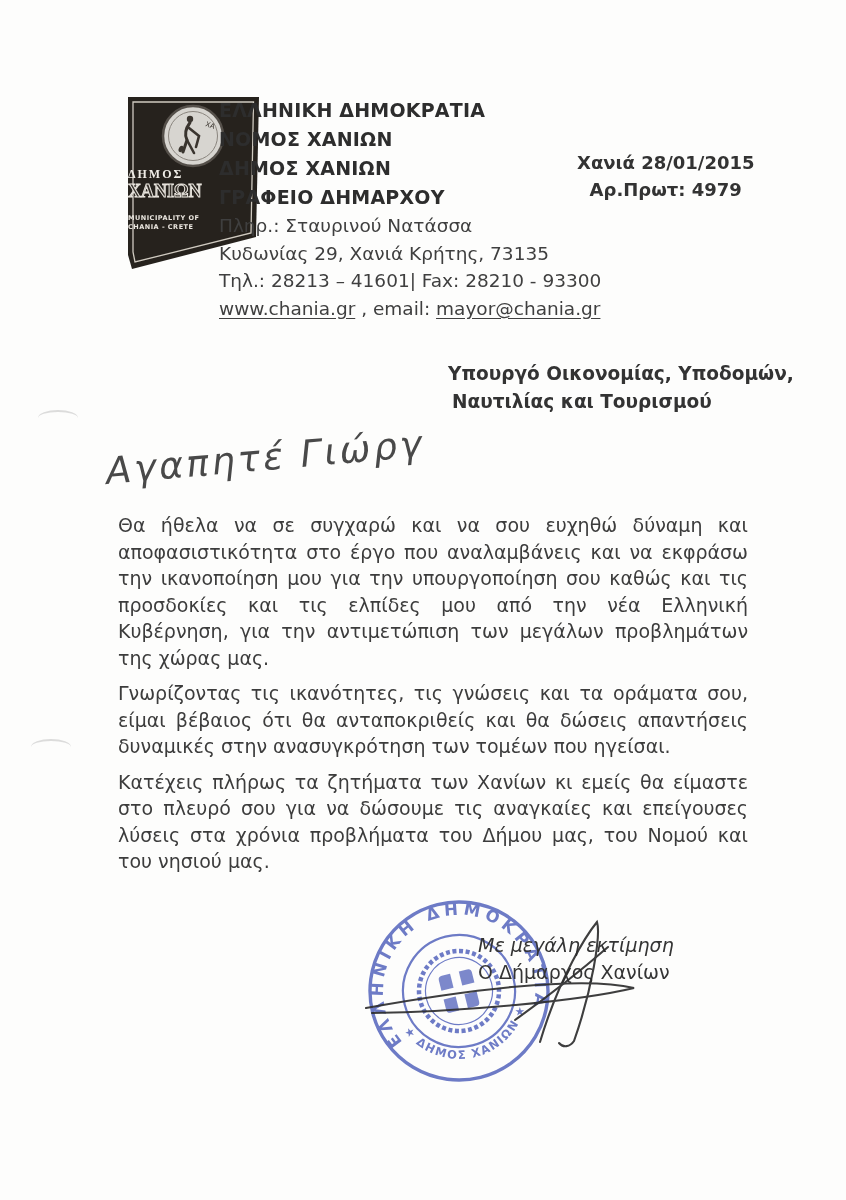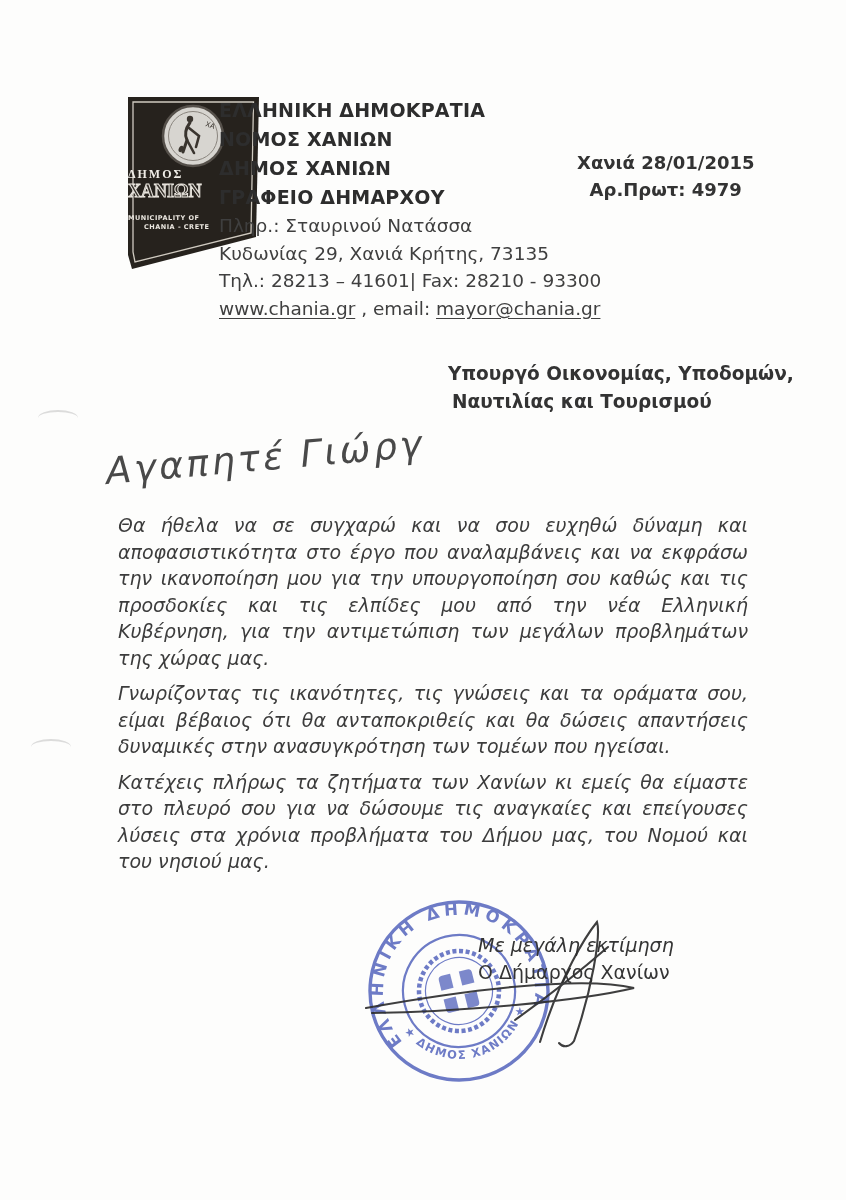--- a/index.html
+++ b/index.html
@@ -11,38 +11,38 @@
   
   .logo{position:absolute;left:128px;top:97px;width:131px;height:172px;}
   .logo svg.badge{position:absolute;left:0;top:0;}
   .logo-emblem{position:absolute;left:33px;top:7px;}
   .logo-small-title{position:absolute;left:0;top:70px;width:131px;font-family:"Liberation Serif",serif;
     font-size:12px;font-weight:bold;letter-spacing:2px;color:#efece6;}
   .logo-big-title{position:absolute;left:0;top:84px;width:131px;font-family:"Liberation Serif",serif;
     font-size:18px;font-weight:bold;letter-spacing:0px;color:#35302a;
     -webkit-text-stroke:1px #e9e5de;text-stroke:1px #e9e5de;}
   .logo-sub1{position:absolute;left:0;top:117px;width:131px;font-size:6.5px;font-weight:bold;letter-spacing:.5px;color:#eae6df;}
-  .logo-sub2{position:absolute;left:0;top:126px;width:155px;font-size:6.5px;font-weight:bold;letter-spacing:.5px;color:#eae6df;padding-left:16px;}
+  .logo-sub2{position:absolute;left:0;top:126px;width:155px;font-size:6.5px;font-weight:bold;letter-spacing:.5px;color:#eae6df;}
   
   .org-block{position:absolute;left:219px;top:96px;}
   .org-line{font-size:19px;line-height:29px;font-weight:bold;color:#2d2d2d;letter-spacing:.2px;}
   .contact-line{font-size:18.5px;line-height:27.5px;font-weight:normal;color:#3f3f3f;}
   .weblink{text-decoration:underline;text-underline-offset:3px;}
   
   .ref-block{position:absolute;left:577px;top:149px;text-align:center;}
   .ref-line{font-size:18px;line-height:27px;font-weight:600;color:#333;}
   
   .recipient{position:absolute;left:448px;top:360px;}
   .recipient-line{font-size:18.5px;line-height:27.5px;font-weight:600;color:#333;}
   .recipient-line.indent{padding-left:4px;}
   
   .salutation-svg{position:absolute;left:95px;top:420px;}
   
   .letter-body{position:absolute;left:118px;top:512px;width:630px;}
-  .letter-body p{margin:0 0 9px 0;font-size:19px;line-height:26.5px;text-align:justify;color:#3c3c3c;font-style:italic;}
+  .letter-body p{margin:0 0 9px 0;font-size:19px;line-height:26.5px;text-align:justify;color:#3c3c3c;}
   
   .closing{position:absolute;left:478px;top:932px;z-index:3;}
   .valediction{font-size:19px;line-height:27px;font-style:italic;color:#343434;}
   .signer-title{font-size:19px;line-height:27px;color:#343434;}
   .signer-name{font-size:19px;line-height:27px;color:#343434;margin-top:14px;margin-left:-12px;}
   
   .stamp-svg{position:absolute;left:364px;top:896px;transform:rotate(-14deg);z-index:2;opacity:.85;}
   .signature-svg{position:absolute;left:340px;top:855px;z-index:4;}
   
   .arc-mark{position:absolute;width:40px;height:14px;border-top:2px solid #d4d4d4;border-radius:50% 50% 0 0;opacity:.8;}

